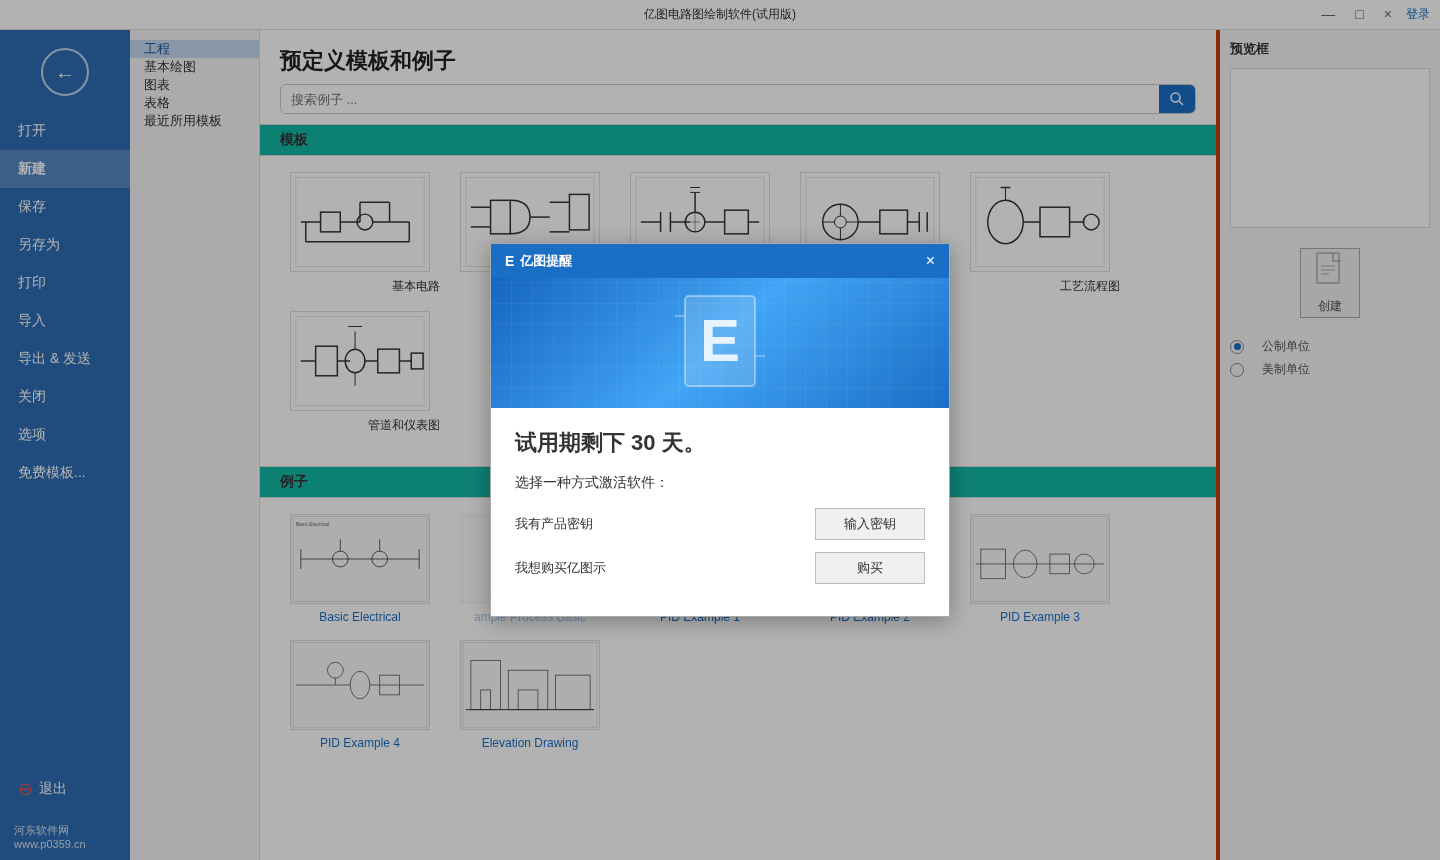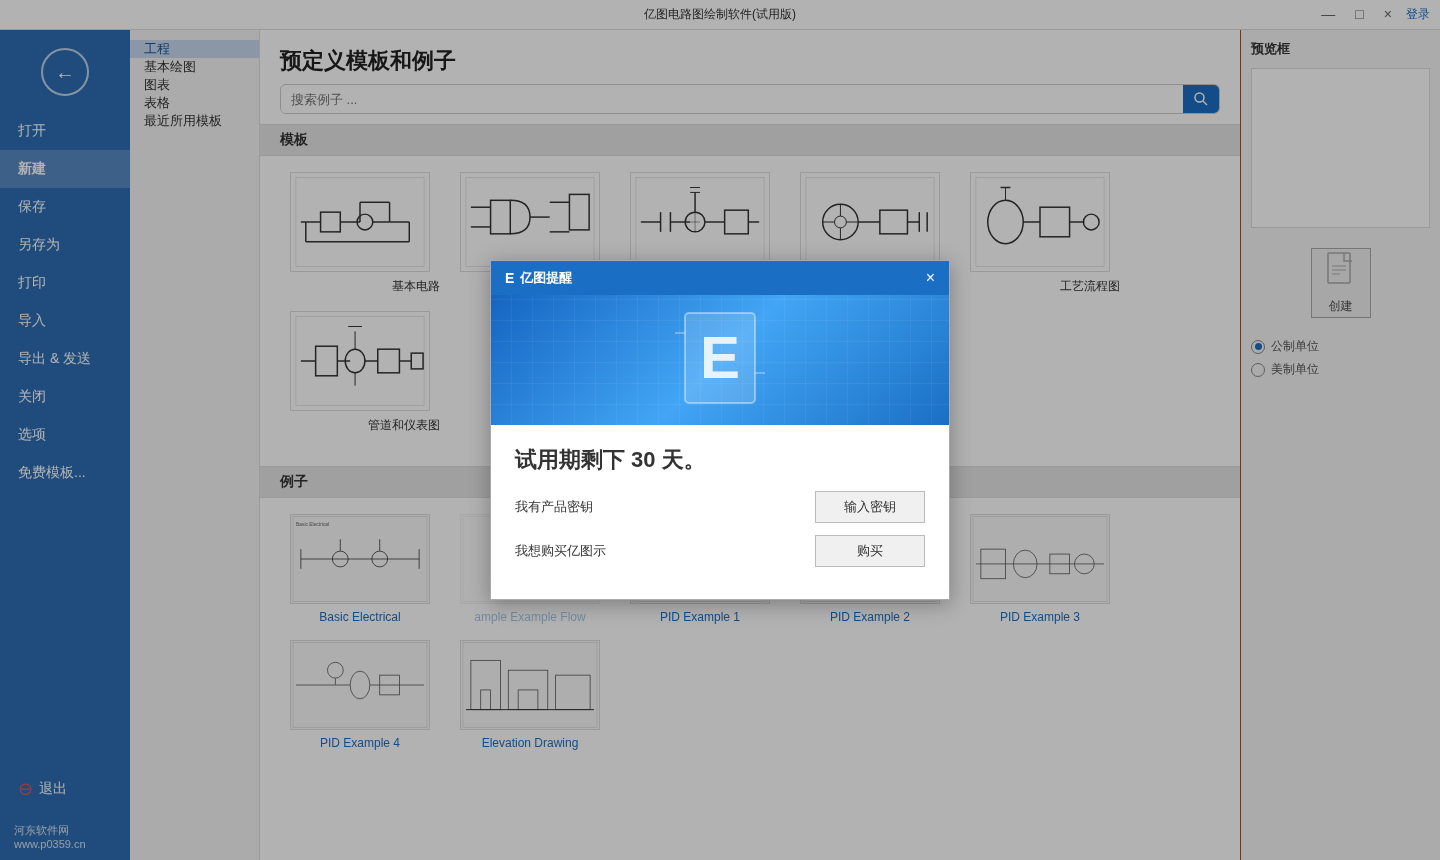--- a/index.html
+++ b/index.html
@@ -65,21 +65,21 @@
     .search-input {
       flex: 1; padding: 6px 10px; font-size: 13px; border: none; outline: none;
       font-family: 'Microsoft YaHei', sans-serif;
     }
     .search-btn {
       background: #1a6fc4; border: none; padding: 6px 10px; cursor: pointer; color: white;
       display: flex; align-items: center;
     }
 
     .section-header {
-      background: #e5e5e5; padding: 6px 20px; font-size: 14px; font-weight: bold; color: #333;
+      background: #14b8a6; padding: 6px 20px; font-size: 14px; font-weight: bold; color: #333;
       border-top: 1px solid #ddd; border-bottom: 1px solid #ddd;
     }
 
     
     .template-grid {
       display: flex; flex-wrap: wrap; gap: 0; padding: 16px 20px;
     }
     .template-item {
       width: 160px; text-align: right; margin: 0 10px 16px 0; cursor: pointer;
     }
@@ -99,36 +99,36 @@
     }
     .example-thumb {
       width: 140px; height: 90px; border: 1px solid #ddd; background: #f9f9f9;
       display: flex; align-items: center; justify-content: center; margin: 0 auto 6px;
       overflow: hidden;
     }
     .example-label { font-size: 12px; color: #1a6fc4; }
 
     
     .preview-panel {
-      width: 200px; background: #f5f5f5; border-left: 1px solid #c2410c;
+      width: 224px; background: #f5f5f5; border-left: 4px solid #c2410c;
       flex-shrink: 0; padding: 10px;
     }
     .preview-title { font-size: 13px; color: #333; font-weight: bold; margin-bottom: 10px; }
     .preview-box {
       width: 100%; height: 160px; background: #fff; border: 1px solid #ddd;
       display: flex; align-items: center; justify-content: center; margin-bottom: 10px;
     }
     .preview-create-btn {
       width: 60px; height: 70px; border: 1px solid #aaa; background: #f0f0f0;
       display: flex; flex-direction: column; align-items: center; justify-content: center;
       cursor: pointer; margin: 20px auto; font-size: 12px; color: #555;
     }
     .create-icon { font-size: 28px; color: #aaa; margin-bottom: 4px; }
     .radio-group { margin-top: 10px; }
-    .radio-item { display: flex; align-items: center; gap: 6px; font-size: 12px; color: #555; margin-bottom: 6px; }
+    .radio-item { display: flex; align-items: center; gap: 18px; font-size: 12px; color: #555; margin-bottom: 6px; }
     .radio-circle {
       width: 14px; height: 14px; border-radius: 50%; border: 1.5px solid #888;
       display: flex; align-items: center; justify-content: center;
     }
     .radio-circle.checked::after {
       content: ''; width: 7px; height: 7px; border-radius: 50%; background: #1a6fc4;
     }
 
     
     .modal-overlay {
@@ -415,21 +415,21 @@
         </div>
         <div class="example-label">Basic Electrical</div>
       </div>
 
       <div class="example-item" style="opacity:0.4;">
         <div class="example-thumb">
           <svg viewBox="0 0 140 90" width="140" height="90">
             <rect x="2" y="2" width="136" height="86" fill="#fafafa" stroke="#ccc" stroke-width="0.5"></rect>
           </svg>
         </div>
-        <div class="example-label">ample Example Flow</div>
+        <div class="example-label">ample Process Basic</div>
       </div>
 
       <div class="example-item">
         <div class="example-thumb">
           <svg viewBox="0 0 140 90" width="140" height="90">
             <rect x="2" y="2" width="136" height="86" fill="#fafafa" stroke="#ccc" stroke-width="0.5"></rect>
             <line x1="10" y1="45" x2="130" y2="45" stroke="#333" stroke-width="0.8"></line>
             <circle cx="40" cy="45" r="10" fill="none" stroke="#333" stroke-width="0.8"></circle>
             <rect x="60" y="38" width="20" height="14" fill="none" stroke="#333" stroke-width="0.8"></rect>
             <circle cx="100" cy="45" r="8" fill="none" stroke="#333" stroke-width="0.8"></circle>
@@ -546,20 +546,21 @@
           <rect x="15" y="10" width="70" height="90" rx="4" fill="rgba(255,255,255,0.15)" stroke="rgba(255,255,255,0.4)" stroke-width="2"></rect>
           <text x="50" y="75" font-size="60" font-weight="bold" fill="rgba(255,255,255,0.85)" text-anchor="middle" font-family="Arial">E</text>
 
           <line x1="5" y1="30" x2="15" y2="30" stroke="rgba(255,255,255,0.4)" stroke-width="1.5"></line>
           <line x1="85" y1="70" x2="95" y2="70" stroke="rgba(255,255,255,0.4)" stroke-width="1.5"></line>
         </svg>
       </div>
     </div>
     <div class="modal-body">
       <div class="trial-text">试用期剩下 30 天。</div>
+      <div class="activate-text">选择一种方式激活软件：</div>
       <div class="activate-row">
         <span class="activate-label">我有产品密钥</span>
         <button class="activate-btn">输入密钥</button>
       </div>
       <div class="activate-row">
         <span class="activate-label">我想购买亿图示</span>
         <button class="activate-btn">购买</button>
       </div>
     </div>
   </div>

